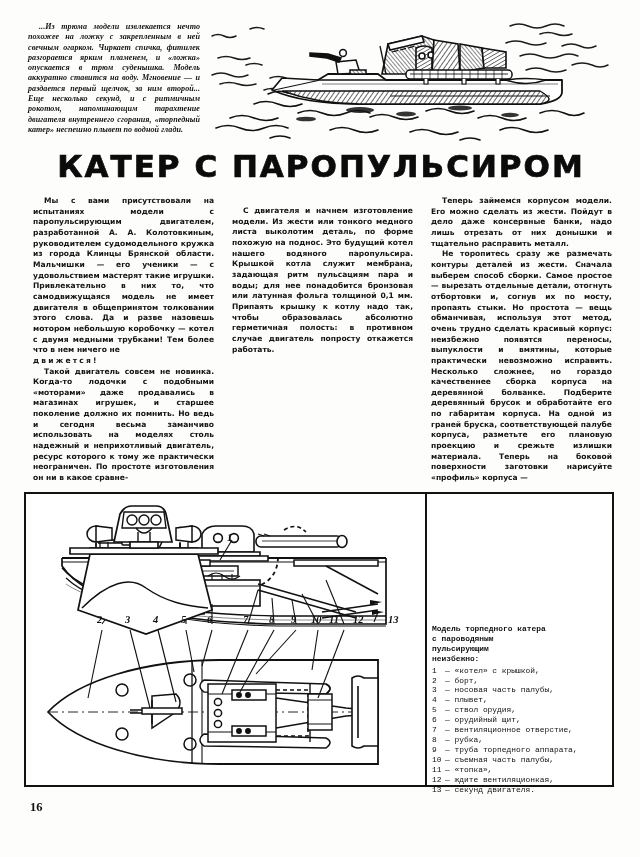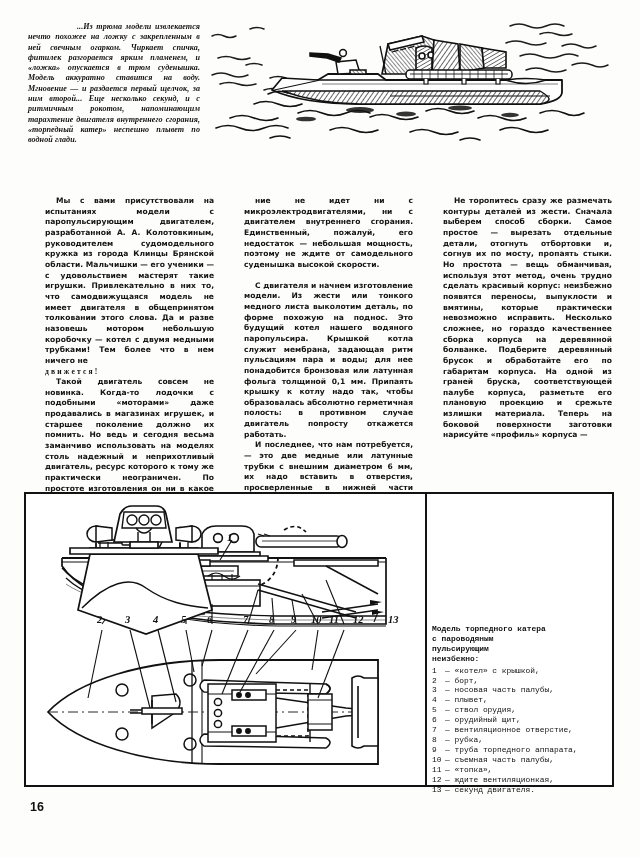--- a/index.html
+++ b/index.html
@@ -23,21 +23,21 @@
   }
   .intro-text{
     position:absolute;left:0;top:0;width:172px;
     font-family:"Liberation Serif", serif;
     font-style:italic;font-weight:bold;
     font-size:8.1px;line-height:10.3px;
     text-align:justify;
     color:#15130f;
     letter-spacing:.05px;
   }
-  .intro-text .lead{padding-left:11px;margin-left:38px;}
+  .intro-text .lead{padding-left:11px;}
 
   .boat-illo{
     position:absolute;left:182px;top:-4px;width:406px;height:128px;
   }
   .boat-illo svg{display:block;width:100%;height:100%;}
 
   
   .title{
     position:absolute;left:28px;top:150px;width:586px;
     text-align:center;
@@ -58,23 +58,23 @@
   .col{
     width:185px;
     font-family:"DejaVu Sans", sans-serif;
     font-size:7.55px;
     line-height:10.65px;
     text-align:justify;
     color:#141414;
     font-weight:600;
     letter-spacing:0px;
   }
-  .col p{margin:0 0 0 16px;text-indent:11px;}
+  .col p{margin:0 0 0 4px;text-indent:11px;}
   .col p + p{margin-top:0px;}
-  .col .spaced{letter-spacing:2.2px;font-family:Liberation Serif, serif;}
+  .col .spaced{letter-spacing:2.2px;}
 
   
   .figure{
     position:absolute;left:24px;top:492px;width:590px;height:295px;
     border:2.2px solid #121212;
     background:#fff;
     box-sizing:border-box;
   }
   .fig-inner{position:absolute;inset:0;}
   .fig-inner svg{position:absolute;left:0;top:0;width:100%;height:100%;}
@@ -106,21 +106,21 @@
     position:absolute;
     font-family:"Liberation Serif", serif;
     font-style:italic;font-weight:bold;
     font-size:10.5px;
     color:#111;
   }
 
   
   .folio{
     position:absolute;left:30px;top:800px;
-    font-family:Liberation Sans, sans-serif;
+    font-family:Liberation Serif, serif;
     font-weight:bold;font-size:12.5px;color:#111;
   }
 </style>
 </head>
 <body>
 
 <div class="page">
 
   <div class="intro-row">
 
@@ -225,36 +225,36 @@
           <ellipse cx="150" cy="92" rx="14" ry="3"></ellipse>
           <ellipse cx="196" cy="96" rx="10" ry="2.4"></ellipse>
           <ellipse cx="250" cy="90" rx="12" ry="2.6"></ellipse>
           <ellipse cx="300" cy="97" rx="9" ry="2.2"></ellipse>
           <ellipse cx="96" cy="101" rx="10" ry="2.3"></ellipse>
         </g>
       </svg>
     </div>
   </div>
 
+  <div class="title">КАТЕР С ПАРОПУЛЬСИРОМ</div>
 
   <div class="cols">
 
     <div class="col">
       <p>Мы с вами присутствовали на испытаниях модели с паропульсирующим двигателем, разработанной А. А. Колотовкиным, руководителем судомодельного кружка из города Клинцы Брянской области. Мальчишки — его ученики — с удовольствием мастерят такие игрушки. Привлекательно в них то, что самодвижущаяся модель не имеет двигателя в общепринятом толковании этого слова. Да и разве назовешь мотором небольшую коробочку — котел с двумя медными трубками! Тем более что в нем ничего не</p>
       <p class="spaced" style="text-indent:0">движется!</p>
       <p>Такой двигатель совсем не новинка. Когда-то лодочки с подобными «моторами» даже продавались в магазинах игрушек, и старшее поколение должно их помнить. Но ведь и сегодня весьма заманчиво использовать на моделях столь надежный и неприхотливый двигатель, ресурс которого к тому же практически неограничен. По простоте изготовления он ни в какое сравне-</p>
     </div>
 
     <div class="col">
-      <p>ние не идет ни с микроэлектродвигателями, ни с двигателем внутреннего сгорания. Единственный, пожалуй, его недостаток — небольшая мощность, поэтому не ждите от самодельного суденышка высокой скорости.</p>
       <p style="margin-top:10px">С двигателя и начнем изготовление модели. Из жести или тонкого медного листа выколотим деталь, по форме похожую на поднос. Это будущий котел нашего водяного паропульсира. Крышкой котла служит мембрана, задающая ритм пульсациям пара и воды; для нее понадобится бронзовая или латунная фольга толщиной 0,1 мм. Припаять крышку к котлу надо так, чтобы образовалась абсолютно герметичная полость: в противном случае двигатель попросту откажется работать.</p>
-      <p>И последнее, что нам потребуется, — это две медные или латунные трубки с внешним диаметром 6 мм, их надо вставить в отверстия, просверленные в нижней части котла, и припаять.</p>
     </div>
 
     <div class="col">
+      <p>Теперь займемся корпусом модели. Его можно сделать из жести. Пойдут в дело даже консервные банки, надо лишь отрезать от них донышки и тщательно расправить металл.</p>
       <p>Не торопитесь сразу же размечать контуры деталей из жести. Сначала выберем способ сборки. Самое простое — вырезать отдельные детали, отогнуть отбортовки и, согнув их по мосту, пропаять стыки. Но простота — вещь обманчивая, используя этот метод, очень трудно сделать красивый корпус: неизбежно появятся переносы, выпуклости и вмятины, которые практически невозможно исправить. Несколько сложнее, но гораздо качественнее сборка корпуса на деревянной болванке. Подберите деревянный брусок и обработайте его по габаритам корпуса. На одной из граней бруска, соответствующей палубе корпуса, разметьте его плановую проекцию и срежьте излишки материала. Теперь на боковой поверхности заготовки нарисуйте «профиль» корпуса —</p>
     </div>
 
   </div>
 
   <div class="figure">
     <div class="fig-inner">
 
       <svg viewBox="0 0 586 291" preserveAspectRatio="none">
 

